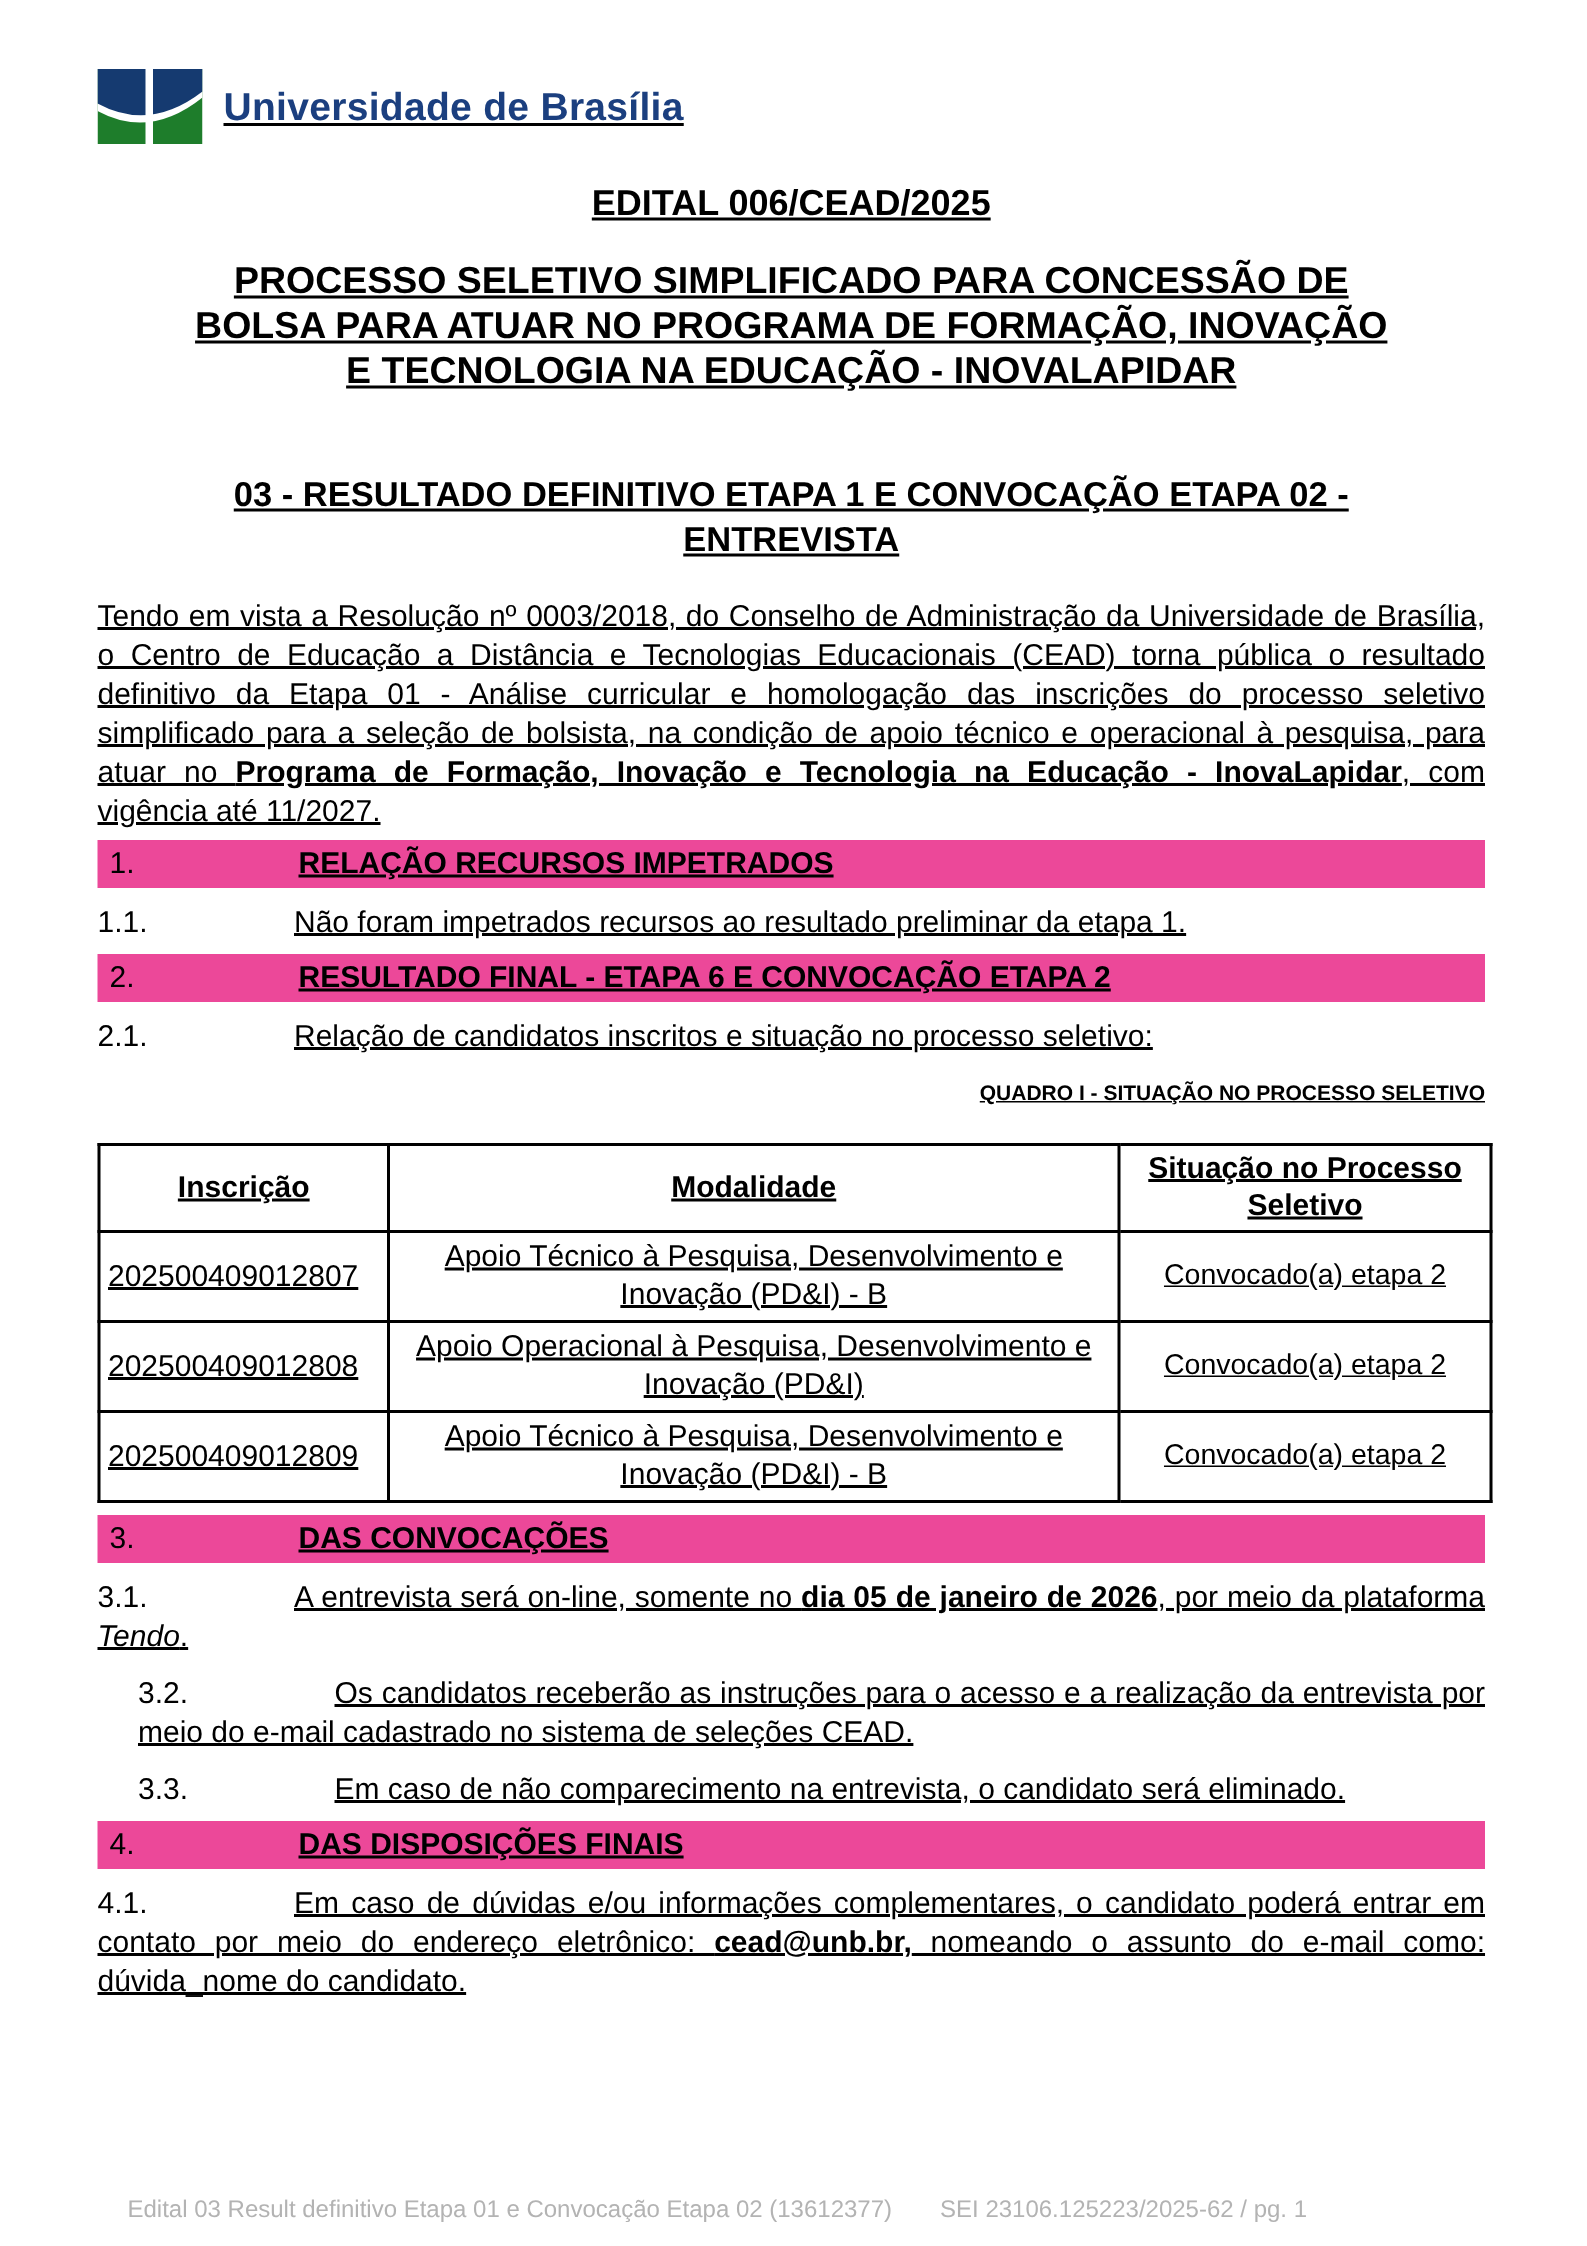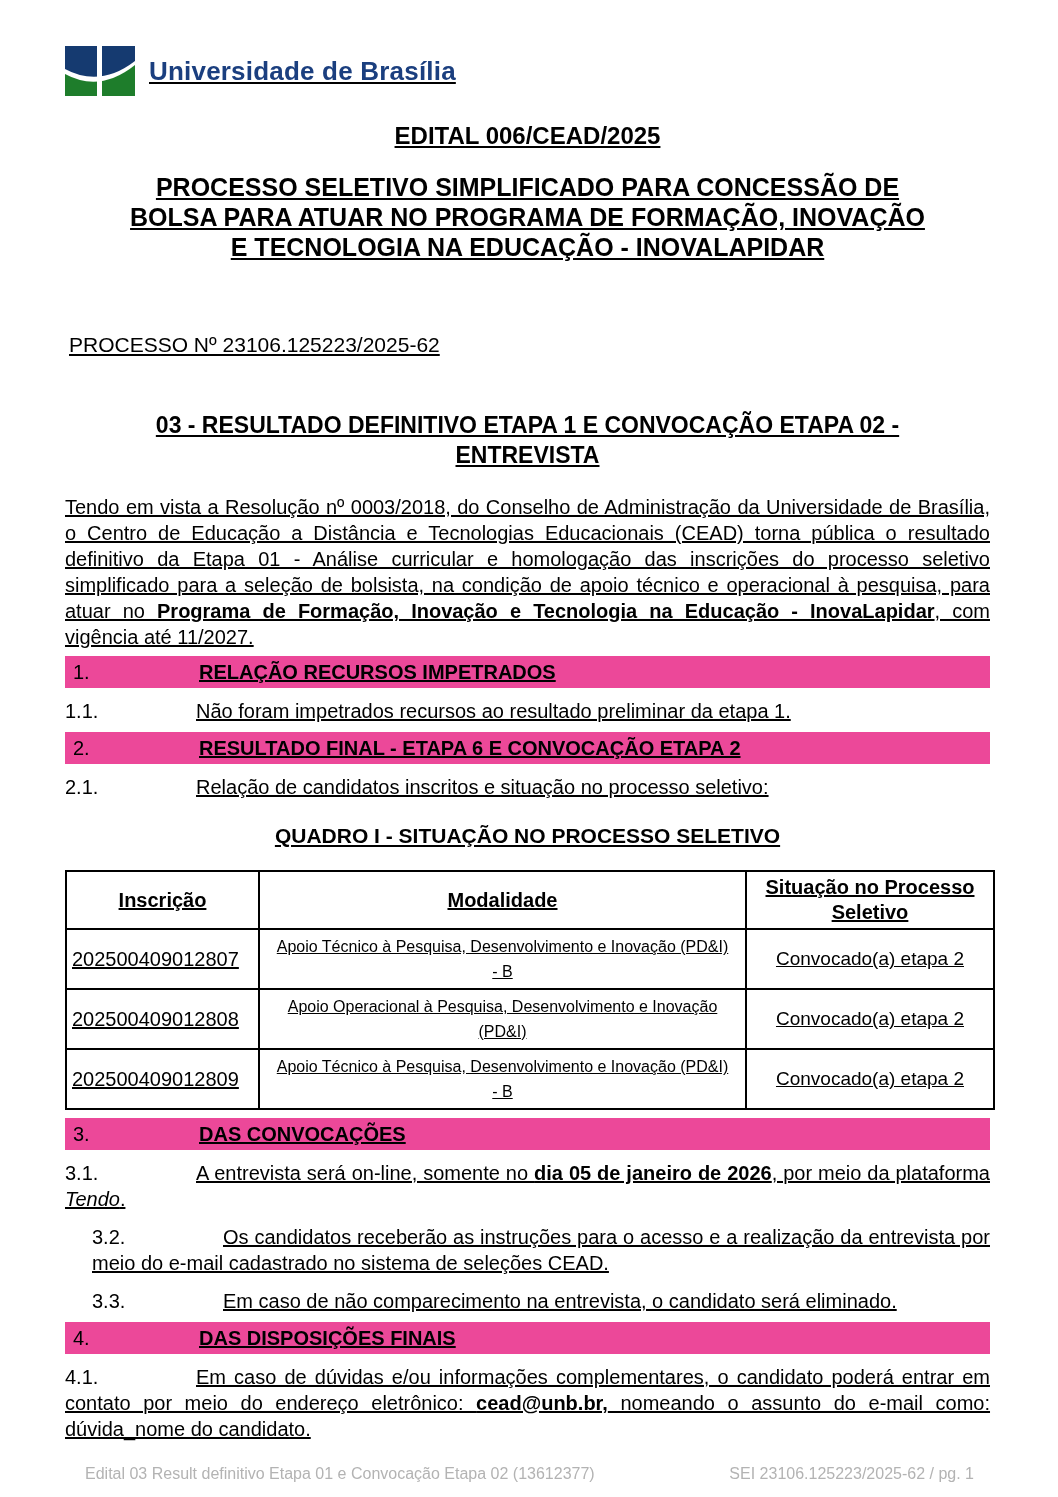--- a/index.html
+++ b/index.html
@@ -88,23 +88,23 @@
     white-space: nowrap;
     padding-left: 8px;
     box-sizing: border-box;
   }
   .section-bar .bar-num { display: inline-block; width: 126px; font-weight: normal; }
   .section-bar .bar-title { font-weight: bold; }
   .mt8  { margin-top: 8px; }
   .mt12 { margin-top: 12px; margin-left: 27px; }
   
   .quadro-title {
-    margin: 24px 0 0 0;
-    text-align: center;
-    font-size: 21px;
+    margin: 12px 0 0 0;
+    text-align: right;
+    font-size: 14px;
     font-weight: bold;
     line-height: 24px;
   }
   table.quadro {
     border-collapse: collapse;
     table-layout: fixed;
     width: 928px;
     margin: 22px auto 0 auto;
     border-radius: 30px;
   }
@@ -123,41 +123,41 @@
   .quadro td { height: 60px; }
   .col-inscricao  { width: 193px; }
   .col-modalidade { width: 487px; }
   .col-situacao   { width: 248px; }
   td.cell-inscricao {
     font-size: 20px;
     text-align: left;
     padding: 2px 2px 2px 5px;
   }
   td.cell-modalidade {
-    font-size: 16px;
+    font-size: 20px;
     text-align: center;
     line-height: 25px;
     padding: 2px 16px;
   }
   td.cell-situacao {
     font-size: 19px;
     text-align: center;
     padding: 2px 18px;
   }
   
   .page-footer {
     position: absolute;
     left: 65px;
     right: 68px;
     bottom: 14px;
     display: flex;
-    justify-content: space-between;
     font-size: 16px;
     color: #b3b3b3;
     padding: 0 16px 0 20px;
+    gap: 32px;
   }
 </style>
 </head>
 <body>
 
 <div class="page">
 
   <header class="logo-row">
     <svg class="logo-svg" viewBox="0 0 70 50" aria-hidden="true">
       <rect x="0" y="0" width="70" height="50" fill="#1e7d2b"></rect>
@@ -165,21 +165,20 @@
       <path d="M0,0 H70 V15 Q35,42 0,23 Z" fill="#153a70"></path>
       <rect x="32" y="0" width="5" height="50" fill="#ffffff"></rect>
     </svg>
     <span class="logo-text">Universidade de Brasília</span>
   </header>
 
   <h1 class="doc-title">EDITAL 006/CEAD/2025</h1>
 
   <h2 class="doc-subtitle">PROCESSO SELETIVO SIMPLIFICADO PARA CONCESSÃO DE BOLSA PARA ATUAR NO PROGRAMA DE FORMAÇÃO, INOVAÇÃO E TECNOLOGIA NA EDUCAÇÃO - INOVALAPIDAR</h2>
 
-  <p class="process-number">PROCESSO Nº 23106.125223/2025-62</p>
 
   <h3 class="result-heading">03 - RESULTADO DEFINITIVO ETAPA 1 E CONVOCAÇÃO ETAPA 02 - ENTREVISTA</h3>
 
   <p class="para"><span>Tendo em vista a Resolução nº 0003/2018, do Conselho de Administração da Universidade de Brasília, o Centro de Educação a Distância e Tecnologias Educacionais (CEAD) torna pública o resultado definitivo da Etapa 01 - Análise curricular e homologação das inscrições do processo seletivo simplificado para a seleção de bolsista, na condição de apoio técnico e operacional à pesquisa, para atuar no </span><b>Programa de Formação, Inovação e Tecnologia na Educação - InovaLapidar</b><span>, com vigência até 11/2027.</span></p>
 
   <div class="section-bar">
     <span class="bar-num">1.</span><span class="bar-title">RELAÇÃO RECURSOS IMPETRADOS</span>
   </div>
   <p class="item"><span class="num-indent">1.1.</span><span>Não foram impetrados recursos ao resultado preliminar da etapa 1.</span></p>
 

